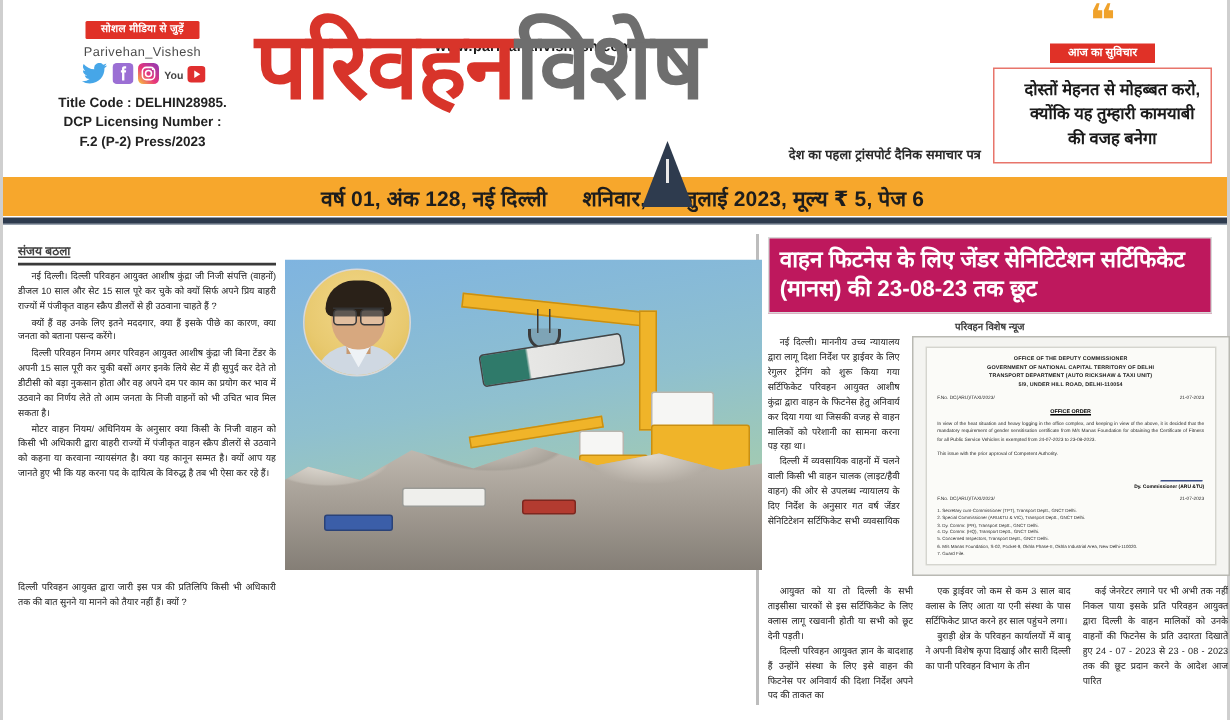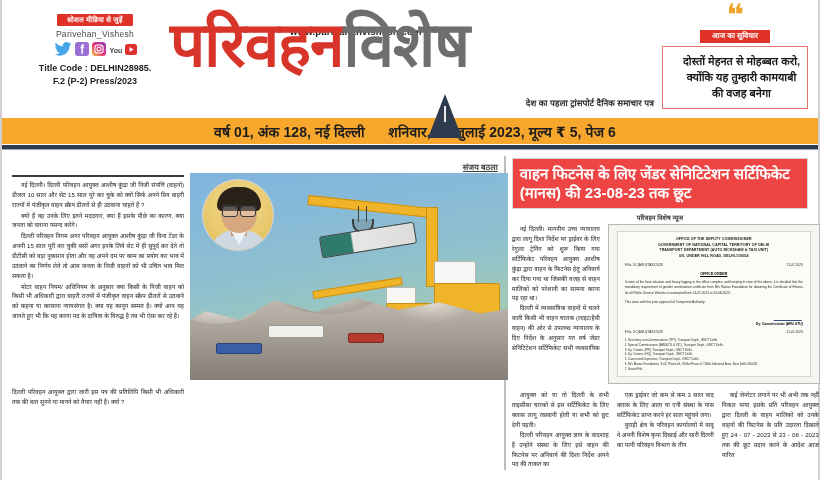--- a/index.html
+++ b/index.html
@@ -200,21 +200,21 @@
   }
 
   .main-head {
     font-size: 20.5px;
     font-weight: bold;
     line-height: 1.32;
     color: #121212;
     letter-spacing: -.2px;
   }
   .byline-center {
-    text-align: right;
+    text-align: left;
     font-size: 8px;
     font-weight: bold;
     color: #444;
     margin-top: 3px;
     text-decoration: underline;
   }
 
   .left-flow { position: relative; margin-top: 3px; height: 220px; }
   .left-text-col {
     position: absolute;
@@ -353,21 +353,21 @@
     height: 100px;
     overflow: hidden;
     font-size: 6.1px;
     line-height: 1.62;
     color: #1c1c1c;
     text-align: justify;
   }
 
   
   .red-head {
-    background: #ef4444;
+    background: #be185d;
     color: #fff;
     font-size: 15px;
     font-weight: bold;
     line-height: 1.28;
     padding: 5px 7px 6px 7px;
     border: 1px solid #d8d8d8;
   }
   .right-byline {
     text-align: center;
     font-size: 6.5px;
@@ -514,20 +514,21 @@
             <text x="1" y="19" font-family="Liberation Sans, sans-serif" font-size="14" font-weight="bold" fill="#444">You</text>
             <rect x="32" y="2" width="24" height="22" rx="5" fill="#e02f2f"></rect>
             <polygon points="41,8 41,18 49,13" fill="#fff"></polygon>
           </svg>
         </span>
       </div>
     </div>
 
     <div class="title-codes">
       <div>Title Code : DELHIN28985.</div>
+      <div>DCP Licensing Number :</div>
       <div>F.2 (P-2) Press/2023</div>
     </div>
 
     <div class="logo-wrap">
       <div class="website">www.parivahanvishesh.com</div>
       <div class="logo-text">
         <span class="logo-red">परिवहन</span><span class="logo-gray">विशेष</span>
       </div>
       <div class="logo-tagline">देश का पहला ट्रांसपोर्ट दैनिक समाचार पत्र</div>
       <div class="road-shape"></div>

